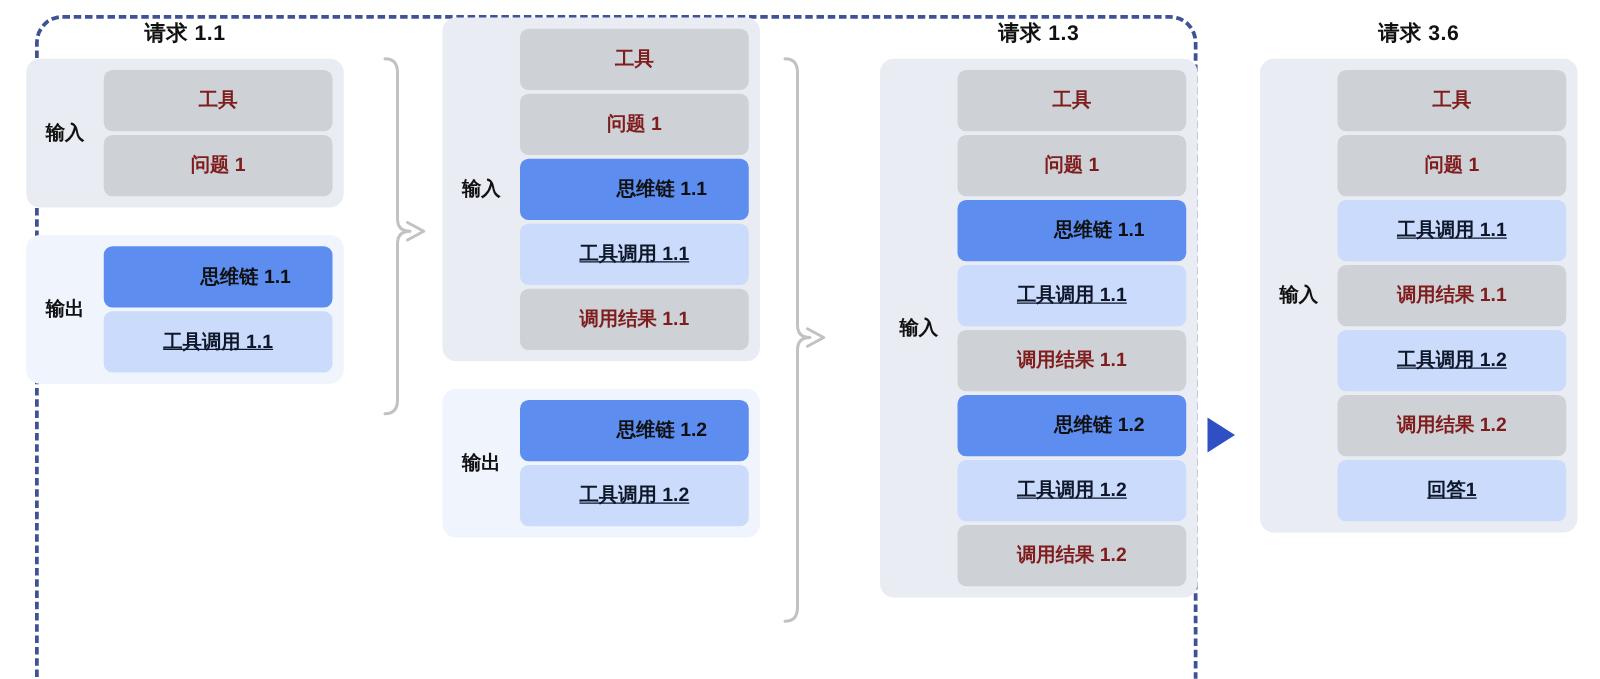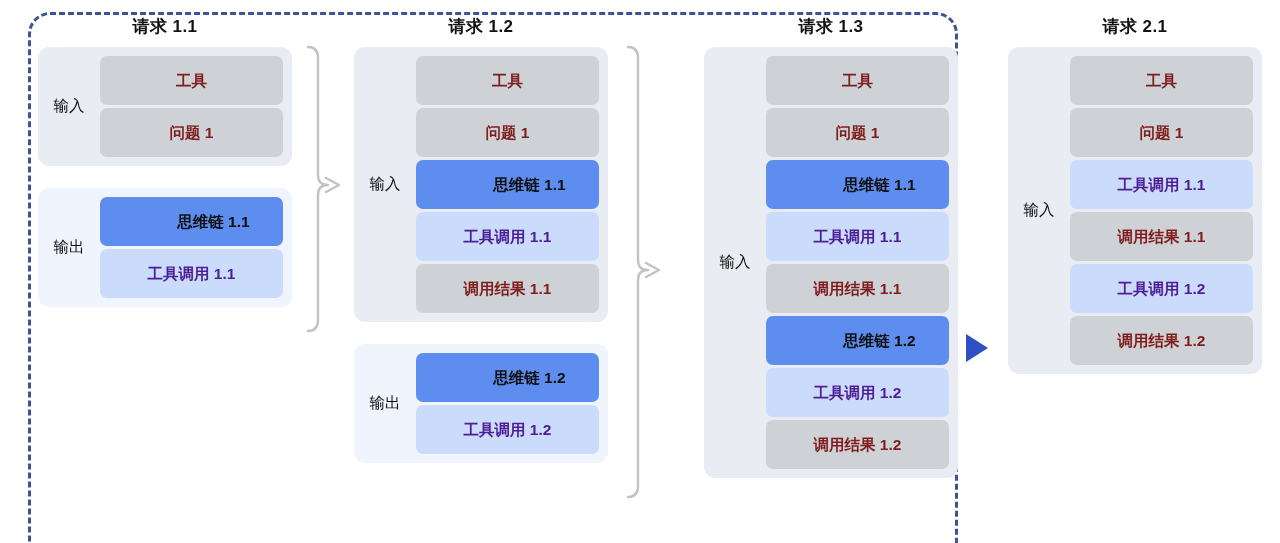--- a/index.html
+++ b/index.html
@@ -28,21 +28,21 @@
     box-sizing: border-box;
     pointer-events: none;
   }
 
   
   .column {
     position: absolute;
     top: 14px;
     width: 254px;
   }
-  #col-1 { left: 38px;   }
+  #col-1 { left: 21px;   }
   #col-2 { left: 354px;  }
   #col-3 { left: 704px;  }
   #col-4 { left: 1008px; }
 
   .column-title {
     text-align: center;
     font-size: 17px;
     font-weight: bold;
     letter-spacing: 0.4px;
     color: #111111;
@@ -62,21 +62,21 @@
     margin-bottom: 22px;
   }
   .panel.input-panel  { background: #e9ecf2; }
   .panel.output-panel { background: #eff4fd; }
 
   .panel-label {
     width: 62px;
     min-width: 62px;
     text-align: center;
     font-size: 15.5px;
-    font-weight: normal;
+    font-weight: bold;
     color: #111111;
     white-space: nowrap;
   }
 
   .panel-items {
     flex: 1 1 auto;
     display: flex;
     flex-direction: column;
     gap: 3px;
   }
@@ -86,21 +86,21 @@
     height: 49px;
     line-height: 49px;
     border-radius: 7px;
     text-align: center;
     font-size: 15.5px;
     font-weight: bold;
     white-space: nowrap;
     box-sizing: border-box;
   }
   .item.gray       { background: #ced2d6; color: #7f1d1d; }
-  .item.light-blue { background: #cbdbfb; color: #4c1d95; }
+  .item.light-blue { background: #cbdbfb; color: #0f172a; text-decoration: underline; }
   .item.blue       { background: #5c8def; color: #101010; padding-left: 44px; }
 
   
   .bracket {
     position: absolute;
     pointer-events: none;
   }
   #bracket-1 { left: 296px; top: 44px;  width: 62px; height: 290px; }
   #bracket-2 { left: 616px; top: 44px;  width: 62px; height: 456px; }
 
@@ -133,21 +133,20 @@
   <div class="panel output-panel">
     <div class="panel-label">输出</div>
     <div class="panel-items">
       <div class="item blue">思维链 1.1</div>
       <div class="item light-blue">工具调用 1.1</div>
     </div>
   </div>
 </div>
 
 <div class="column" id="col-2">
-  <div class="column-title">请求 1.2</div>
 
   <div class="panel input-panel">
     <div class="panel-label">输入</div>
     <div class="panel-items">
       <div class="item gray">工具</div>
       <div class="item gray">问题 1</div>
       <div class="item blue">思维链 1.1</div>
       <div class="item light-blue">工具调用 1.1</div>
       <div class="item gray">调用结果 1.1</div>
     </div>
@@ -174,31 +173,32 @@
       <div class="item light-blue">工具调用 1.1</div>
       <div class="item gray">调用结果 1.1</div>
       <div class="item blue">思维链 1.2</div>
       <div class="item light-blue">工具调用 1.2</div>
       <div class="item gray">调用结果 1.2</div>
     </div>
   </div>
 </div>
 
 <div class="column" id="col-4">
-  <div class="column-title">请求 2.1</div>
+  <div class="column-title">请求 3.6</div>
 
   <div class="panel input-panel">
     <div class="panel-label">输入</div>
     <div class="panel-items">
       <div class="item gray">工具</div>
       <div class="item gray">问题 1</div>
       <div class="item light-blue">工具调用 1.1</div>
       <div class="item gray">调用结果 1.1</div>
       <div class="item light-blue">工具调用 1.2</div>
       <div class="item gray">调用结果 1.2</div>
+      <div class="item light-blue">回答1</div>
     </div>
   </div>
 </div>
 
 <svg class="bracket" id="bracket-1" viewBox="0 0 62 290" width="62" height="290">
   <path d="M 12 3 Q 22 3 22 14 L 22 131 Q 22 141 32 141 Q 22 141 22 151 L 22 276 Q 22 287 12 287" fill="none" stroke="#c2c2c2" stroke-width="2.4" stroke-linecap="round" stroke-linejoin="round"></path>
   <path d="M 30 134 L 43 141 L 30 148" fill="none" stroke="#c2c2c2" stroke-width="2.4" stroke-linecap="round" stroke-linejoin="round"></path>
 </svg>
 
 <svg class="bracket" id="bracket-2" viewBox="0 0 62 456" width="62" height="456">

